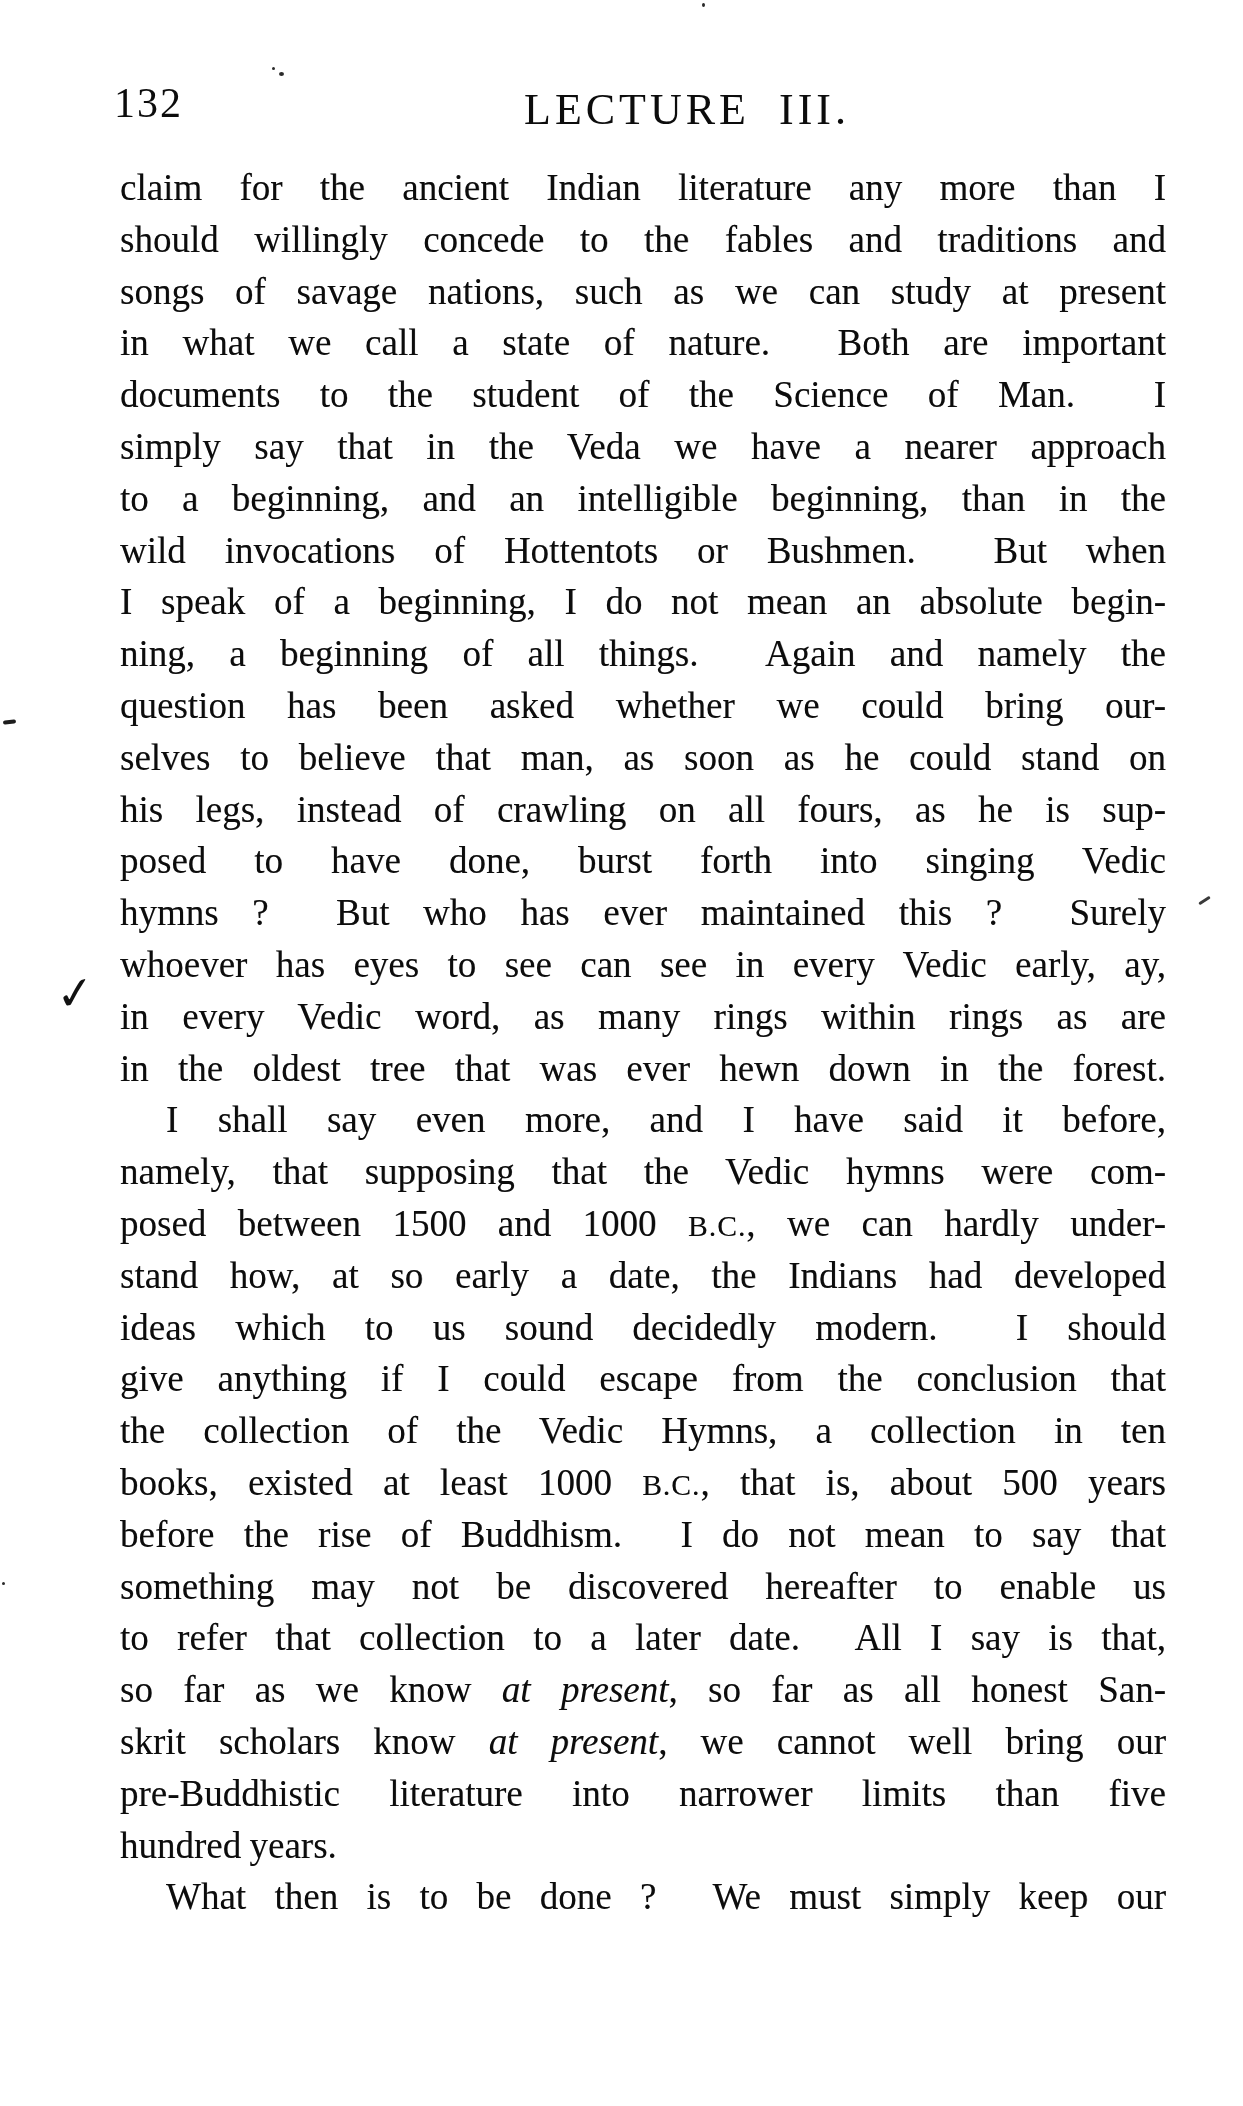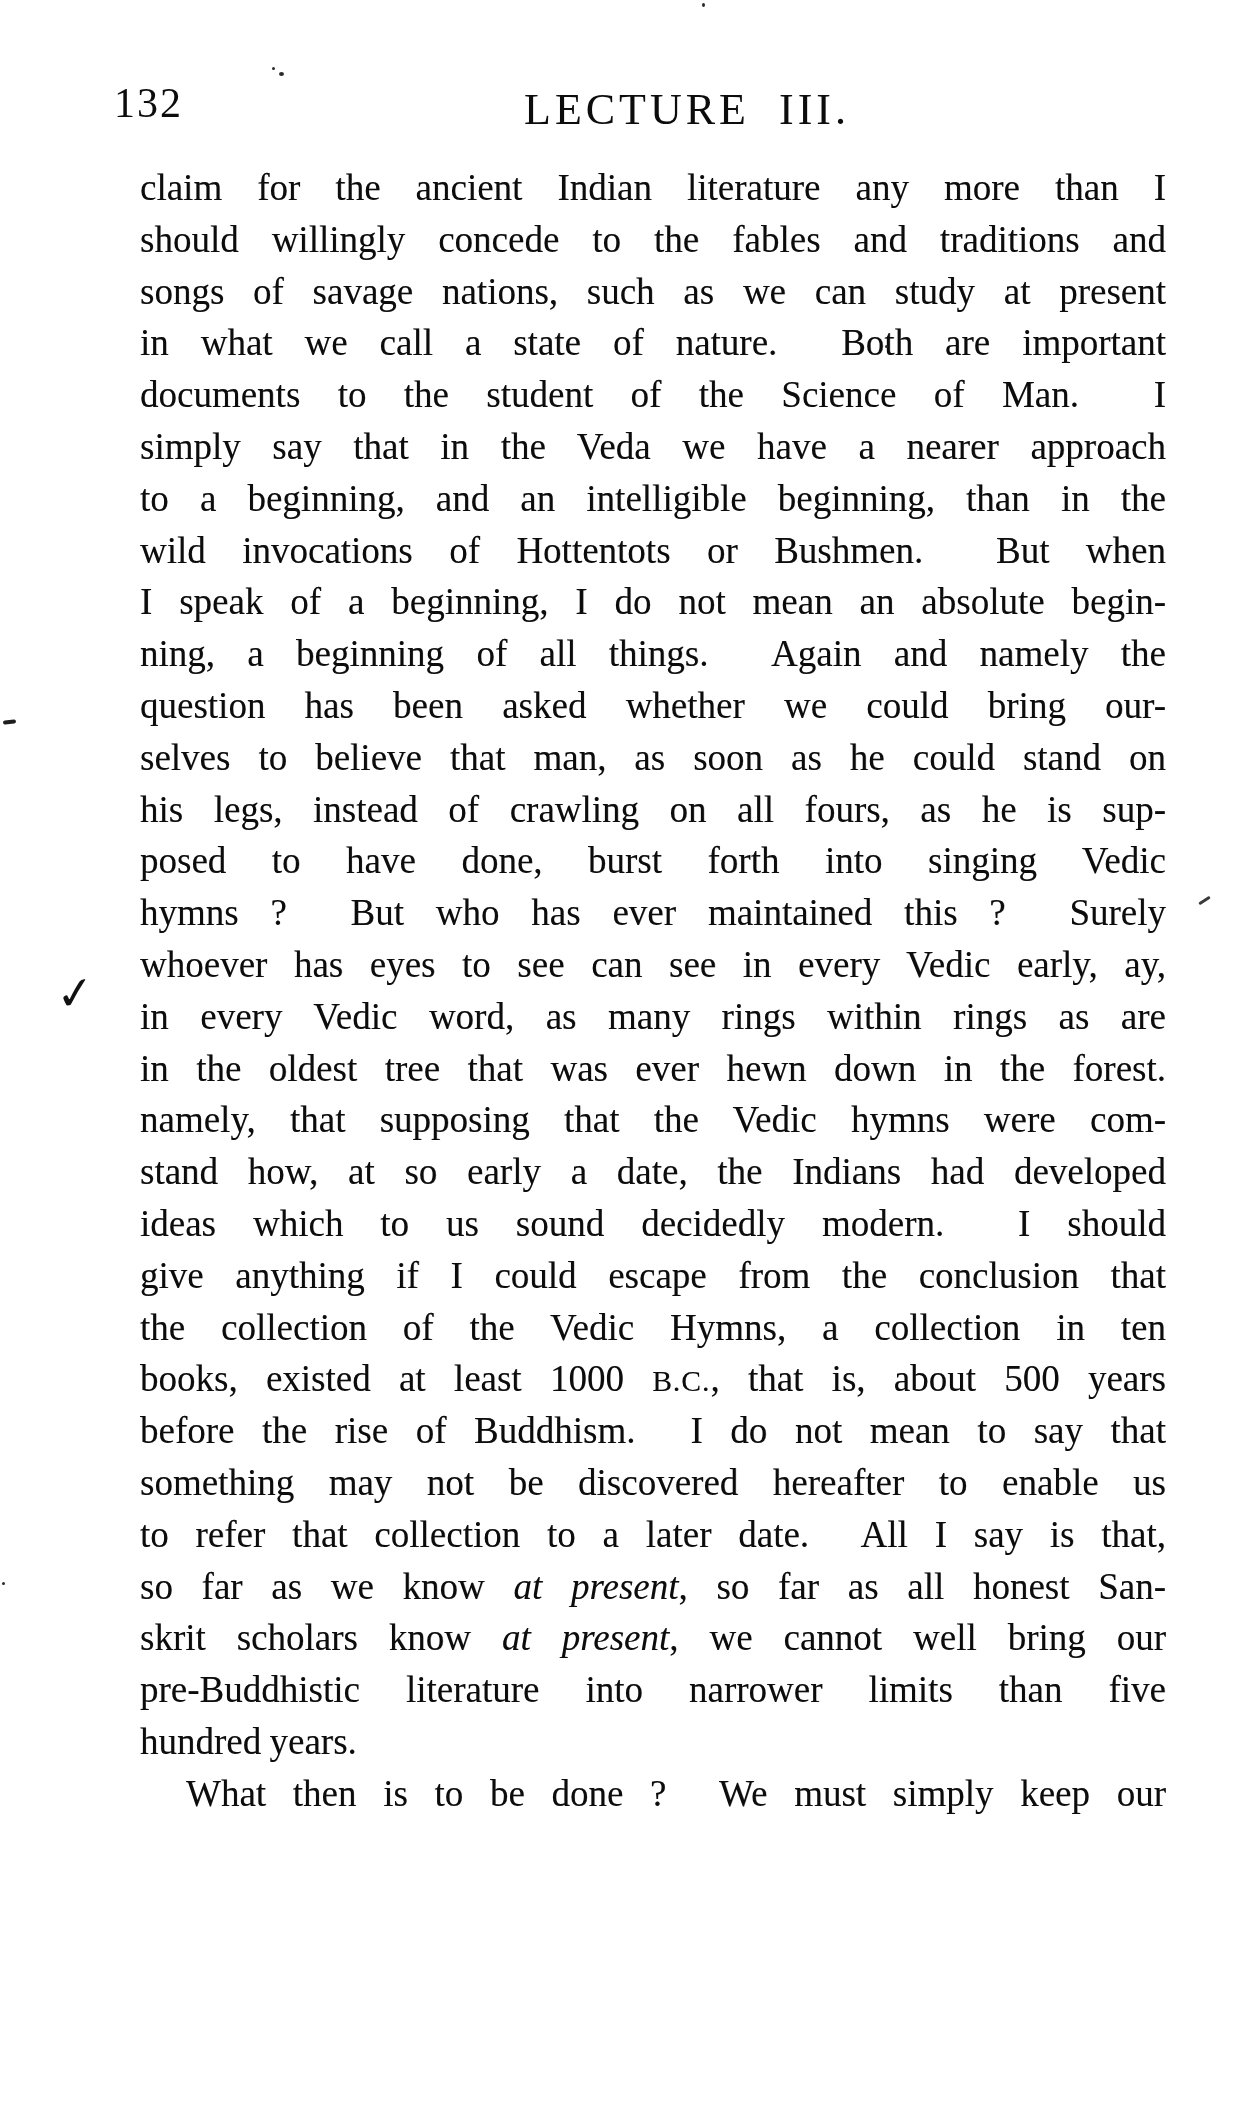--- a/index.html
+++ b/index.html
@@ -27,21 +27,20 @@
     font-size:37px;
     text-shadow:0.3px 0.3px 0 rgba(0,0,0,0.35);
   }
   .line {
     height:51.8px; line-height:51.8px;
     text-align:justify;
     text-align-last:justify;
     white-space:pre-wrap;
     overflow:hidden;
     word-spacing:-1px;
-    margin-left:20px;
   }
   .line.no-fill { text-align-last:left; }
   .line.indent { text-indent:46px; }
   .italic { font-style:italic; }
   .sc { font-size:0.8em; letter-spacing:1px; }
   .margin-check {
     position:absolute; left:56px; top:970px;
     font-size:46px; line-height:1;
     font-family:"DejaVu Sans",sans-serif;
     transform:rotate(-6deg);
@@ -86,21 +85,23 @@
       <div class="line"><span>I speak of a beginning, I do not mean an absolute begin-</span></div>
       <div class="line"><span>ning, a beginning of all things.  Again and namely the</span></div>
       <div class="line"><span>question has been asked whether we could bring our-</span></div>
       <div class="line"><span>selves to believe that man, as soon as he could stand on</span></div>
       <div class="line"><span>his legs, instead of crawling on all fours, as he is sup-</span></div>
       <div class="line"><span>posed to have done, burst forth into singing Vedic</span></div>
       <div class="line"><span>hymns ?  But who has ever maintained this ?  Surely</span></div>
       <div class="line"><span>whoever has eyes to see can see in every Vedic early, ay,</span></div>
       <div class="line"><span>in every Vedic word, as many rings within rings as are</span></div>
       <div class="line"><span>in the oldest tree that was ever hewn down in the forest.</span></div>
+      <div class="line indent"><span>I shall say even more, and I have said it before,</span></div>
       <div class="line"><span>namely, that supposing that the Vedic hymns were com-</span></div>
+      <div class="line"><span>posed between 1500 and 1000 </span><span class="sc">B.C.</span><span>, we can hardly under-</span></div>
       <div class="line"><span>stand how, at so early a date, the Indians had developed</span></div>
       <div class="line"><span>ideas which to us sound decidedly modern.  I should</span></div>
       <div class="line"><span>give anything if I could escape from the conclusion that</span></div>
       <div class="line"><span>the collection of the Vedic Hymns, a collection in ten</span></div>
       <div class="line"><span>books, existed at least 1000 </span><span class="sc">B.C.</span><span>, that is, about 500 years</span></div>
       <div class="line"><span>before the rise of Buddhism.  I do not mean to say that</span></div>
       <div class="line"><span>something may not be discovered hereafter to enable us</span></div>
       <div class="line"><span>to refer that collection to a later date.  All I say is that,</span></div>
       <div class="line"><span>so far as we know </span><span class="italic">at present</span><span>, so far as all honest San-</span></div>
       <div class="line"><span>skrit scholars know </span><span class="italic">at present</span><span>, we cannot well bring our</span></div>

